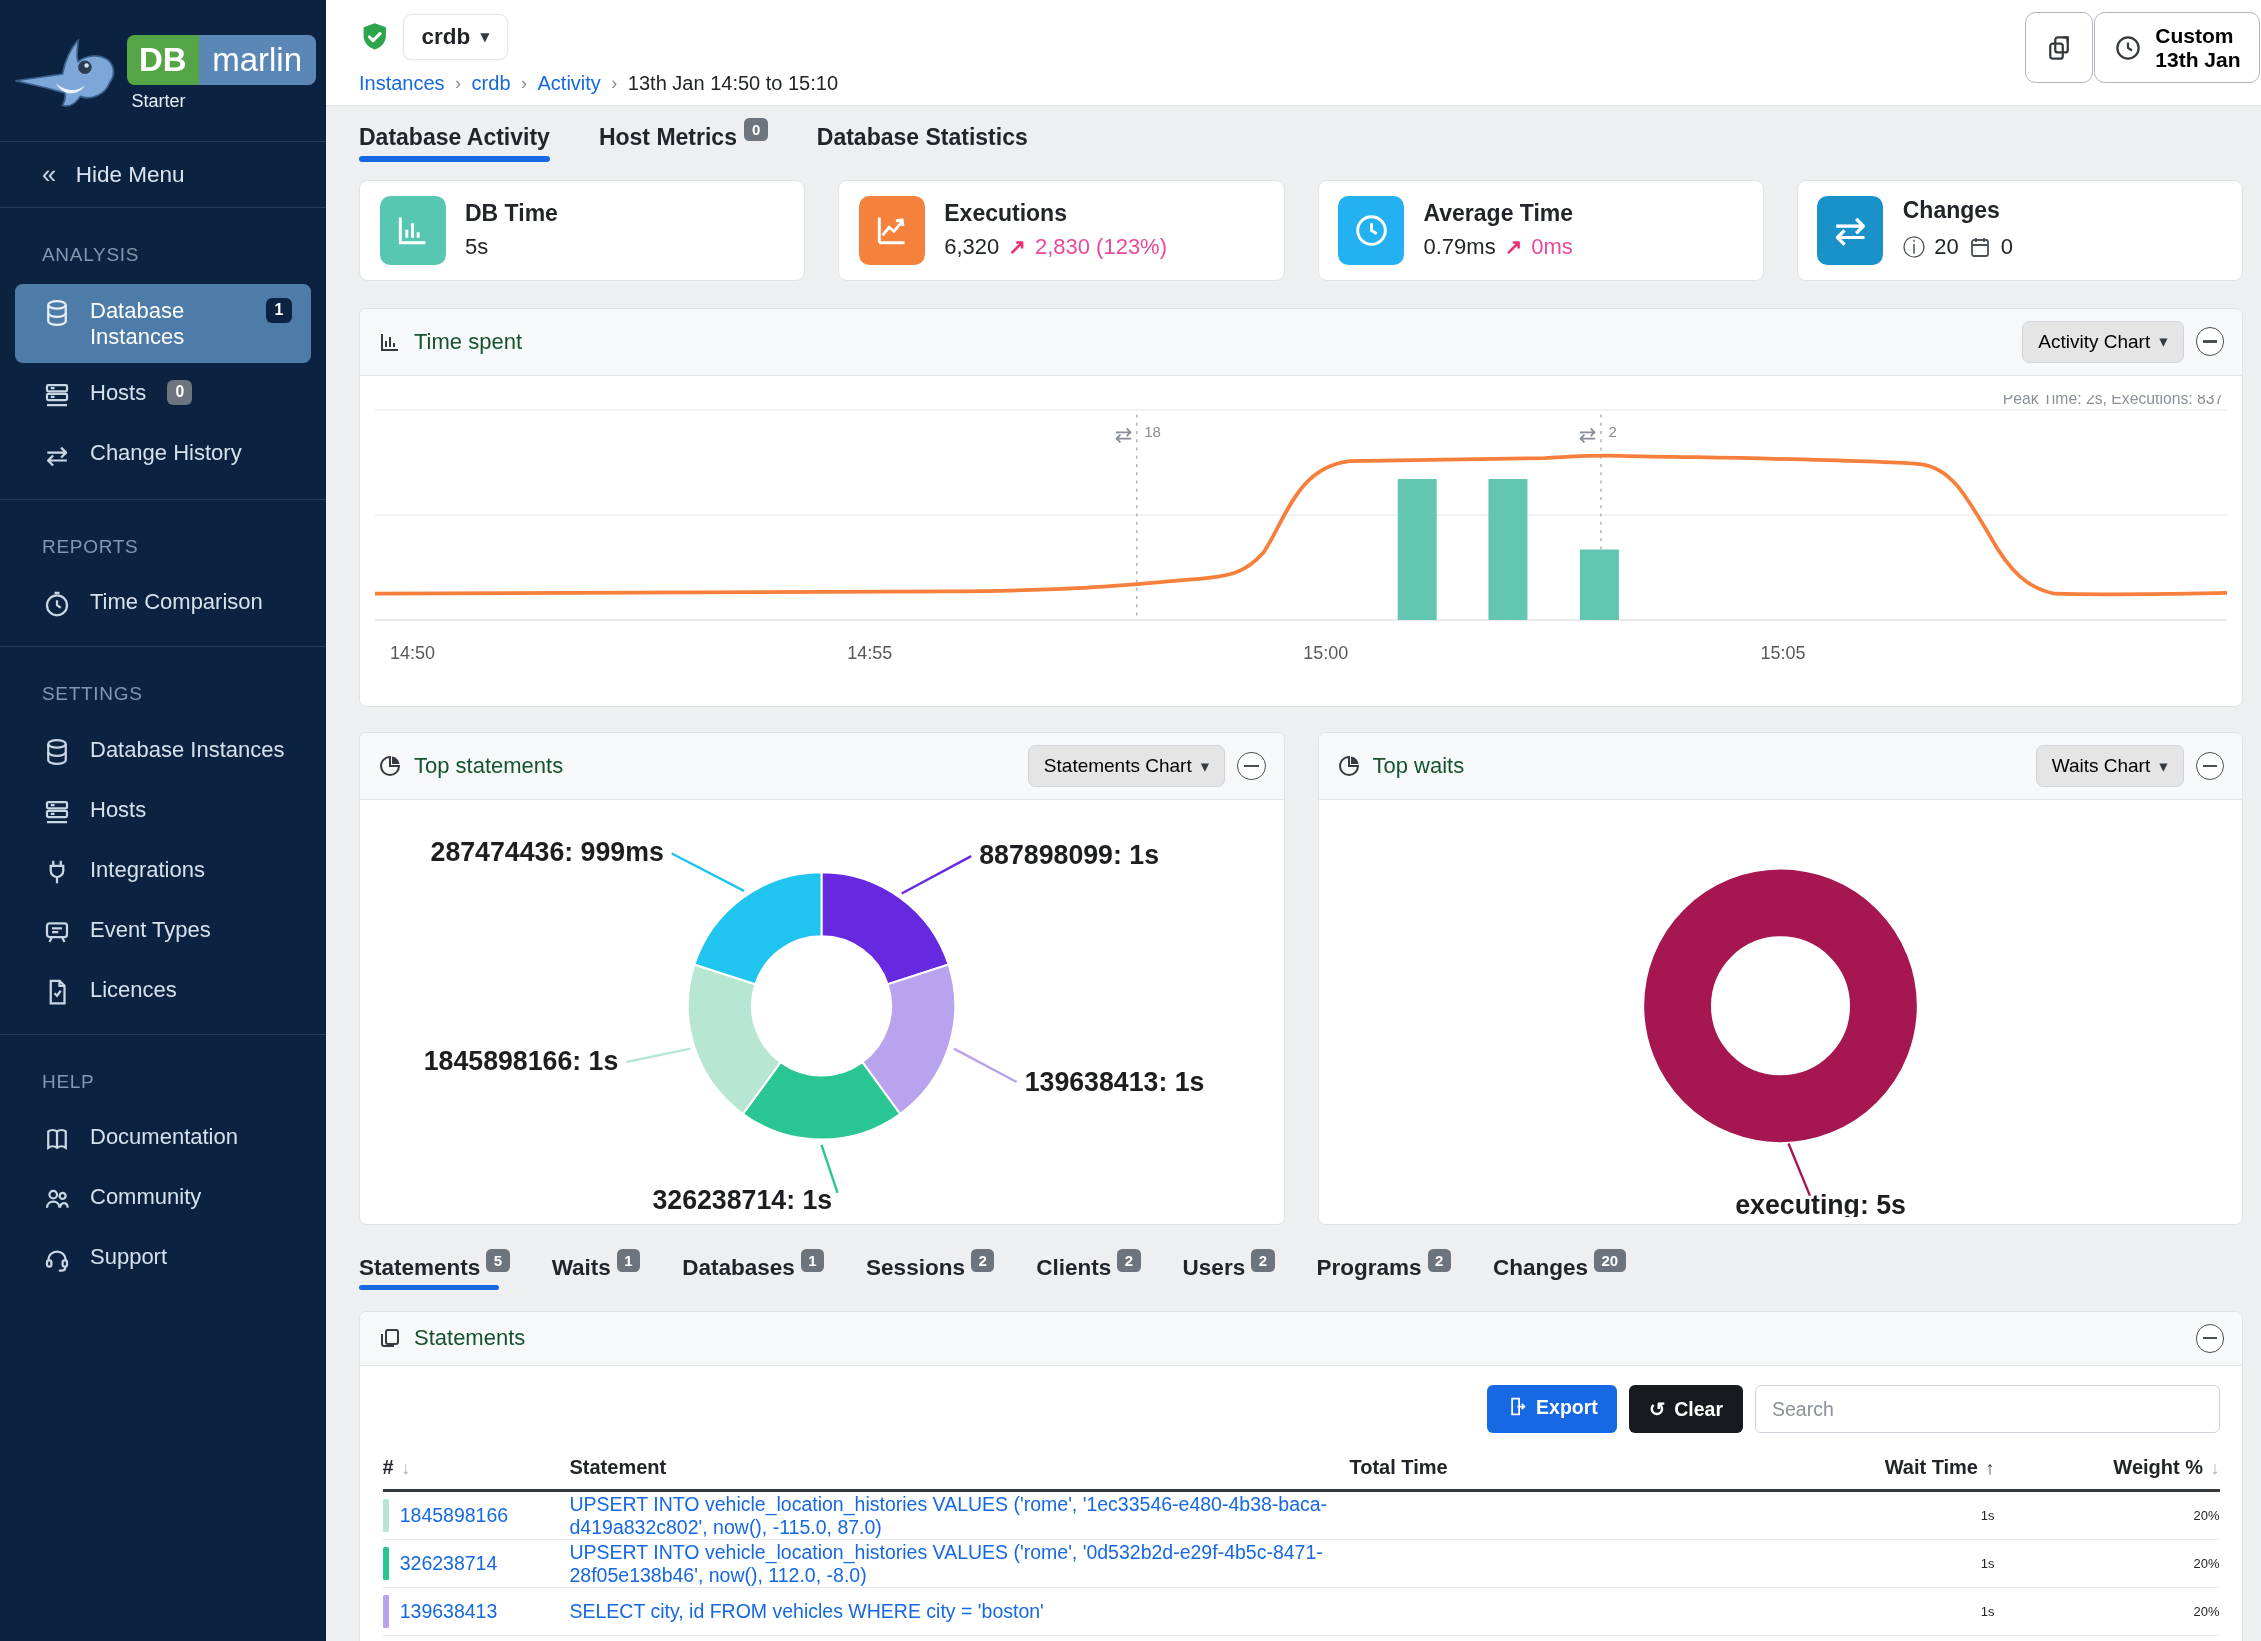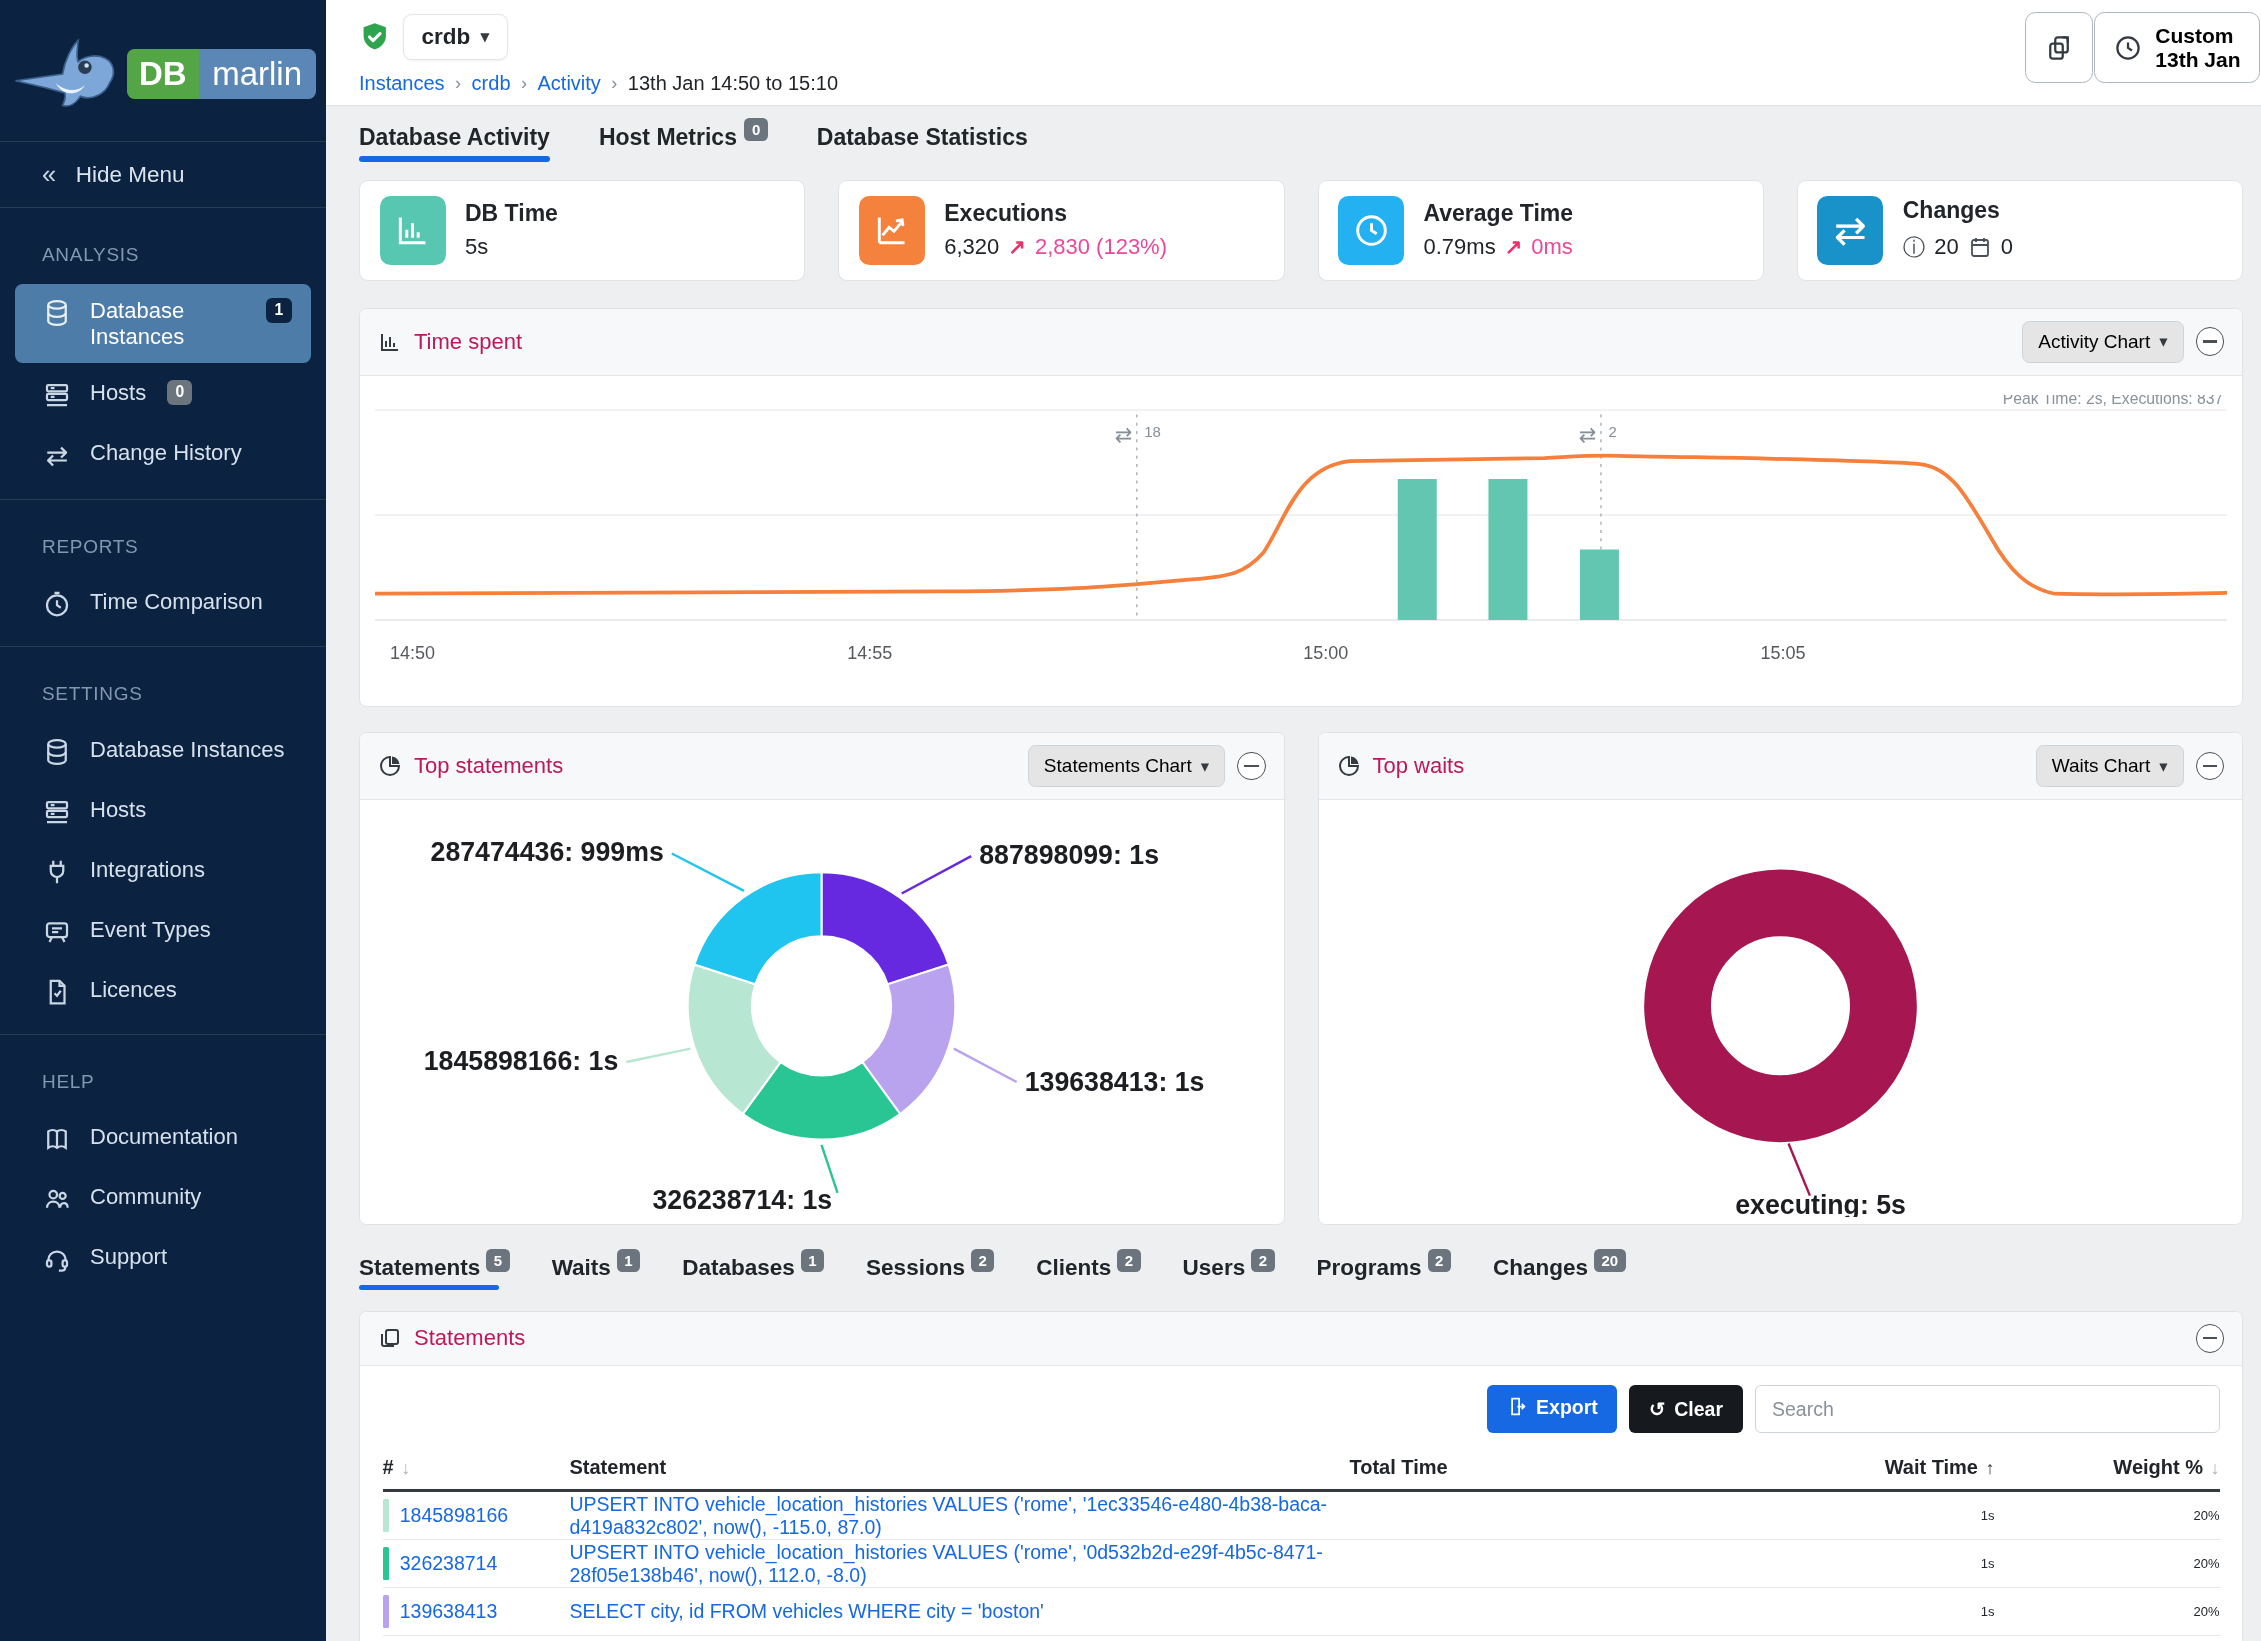--- a/index.html
+++ b/index.html
@@ -3,21 +3,21 @@
 <meta charset="utf-8">
 <style>
   * { margin:0; padding:0; box-sizing:border-box; }
   html,body { width:2261px; height:1642px; overflow:hidden; font-family:"Liberation Sans",sans-serif; background:#edeff1; color:#212529; }
   body { display:flex; }
 
   
   .sidebar { width:326px; min-width:326px; height:100%; background:#0b2240; color:#dbe4ee; display:flex; flex-direction:column; }
   .logo { display:flex; align-items:center; gap:4.5px; padding:28.5px 19.5px 22.5px 10.5px; }
   .logo-fish { width:112px; height:90px; flex:none; }
-  .logo-right { display:flex; flex-direction:row; gap:6px; }
+  .logo-right { display:flex; flex-direction:column; gap:6px; }
   .logo-boxes { display:flex; }
   .logo-db { background:#54a546; color:#fff; font-weight:bold; font-size:33px; padding:6px 12px; border-radius:7.5px 0 0 7.5px; }
   .logo-marlin { background:#5b87b7; color:#fff; font-size:33px; padding:6px 13.5px; border-radius:0 7.5px 7.5px 0; }
   .logo-edition { color:#e8eef6; font-size:18px; padding-left:4.5px; }
   .hide-menu { display:flex; align-items:center; gap:19.5px; padding:18px 22.5px 18px 42px; border-top:1.5px solid rgba(255,255,255,.12); border-bottom:1.5px solid rgba(255,255,255,.12); font-size:22.5px; cursor:pointer; }
   .hm-icon { font-size:25.5px; color:#c9d6e4; }
   .nav-section { padding:22.5px 0 10.5px; }
   .nav-section + .nav-section { border-top:1.5px solid rgba(255,255,255,.12); }
   .section-label { color:#8298af; font-size:19px; letter-spacing:0.7px; padding:13.5px 0 15px 42px; }
   .nav-item { display:flex; align-items:flex-start; gap:18px; padding:13.5px 19.5px 13.5px 27px; margin:3px 15px; font-size:22px; color:#d7e1ec; border-radius:7.5px; cursor:pointer; }
@@ -57,21 +57,21 @@
   .card-icon .glyph { font-size:39px; color:#fff; }
   .card-title { font-size:23px; font-weight:bold; margin-bottom:7.5px; }
   .card-value { font-size:22px; display:flex; align-items:center; gap:9px; }
   .delta-arrow { color:#e8336d; font-weight:bold; font-size:21px; }
   .delta { color:#ec4899; }
   .chg-glyph { font-size:22.5px; color:#495057; }
 
   
   .panel { background:#fff; border:1.5px solid #dfe2e6; border-radius:7.5px; overflow:hidden; }
   .panel-head { background:#f7f8f9; border-bottom:1.5px solid #e4e7ea; display:flex; align-items:center; padding:12px 18px; gap:12px; }
-  .panel-title { font-size:22px; color:#be185d; }
+  .panel-title { font-size:22px; color:#14532d; }
   .panel-head svg.p-ic { width:24px; height:24px; }
   .ph-spacer { flex:1; }
   .chart-btn { background:#e5e5e5; border:1.5px solid #ced4da; border-radius:7.5px; font-size:19px; font-weight:normal; padding:9px 15px; display:flex; gap:9px; align-items:center; cursor:pointer; }
   .collapse-btn { width:28.5px; height:28.5px; border:1.9px solid #495057; border-radius:50%; position:relative; cursor:pointer; background:#fff; }
   .collapse-btn::after { content:""; position:absolute; left:6px; right:6px; top:50%; height:2.2px; margin-top:-1.1px; background:#495057; }
 
   .time-panel { margin-bottom:25.5px; }
   .time-body { padding:19.5px 15px 7.5px; }
 
   .charts-row { display:flex; gap:33px; margin-bottom:30px; }

